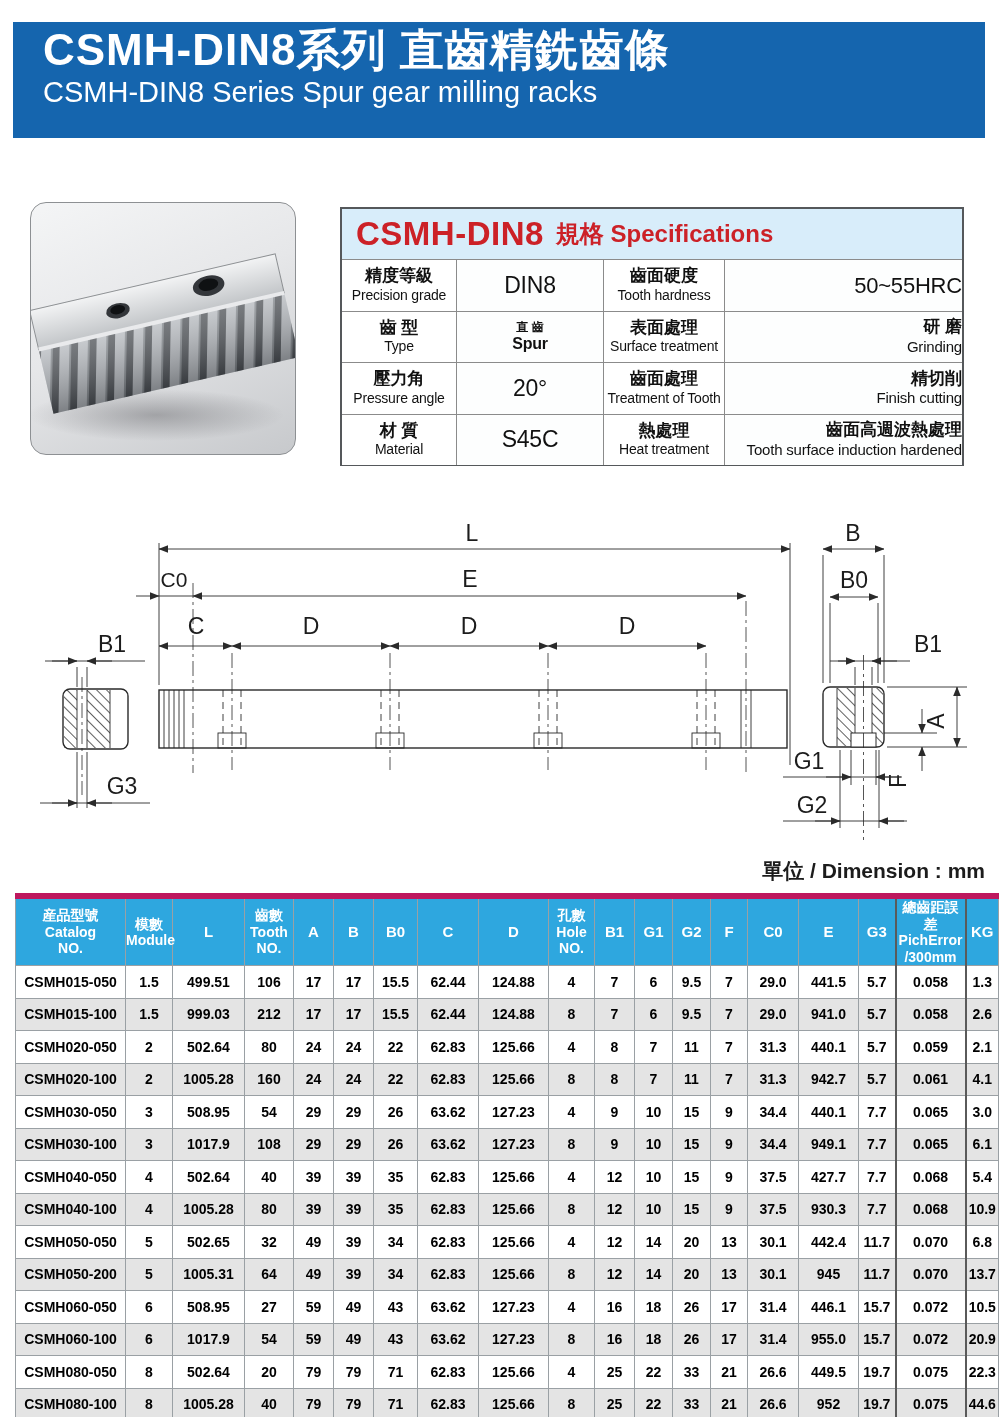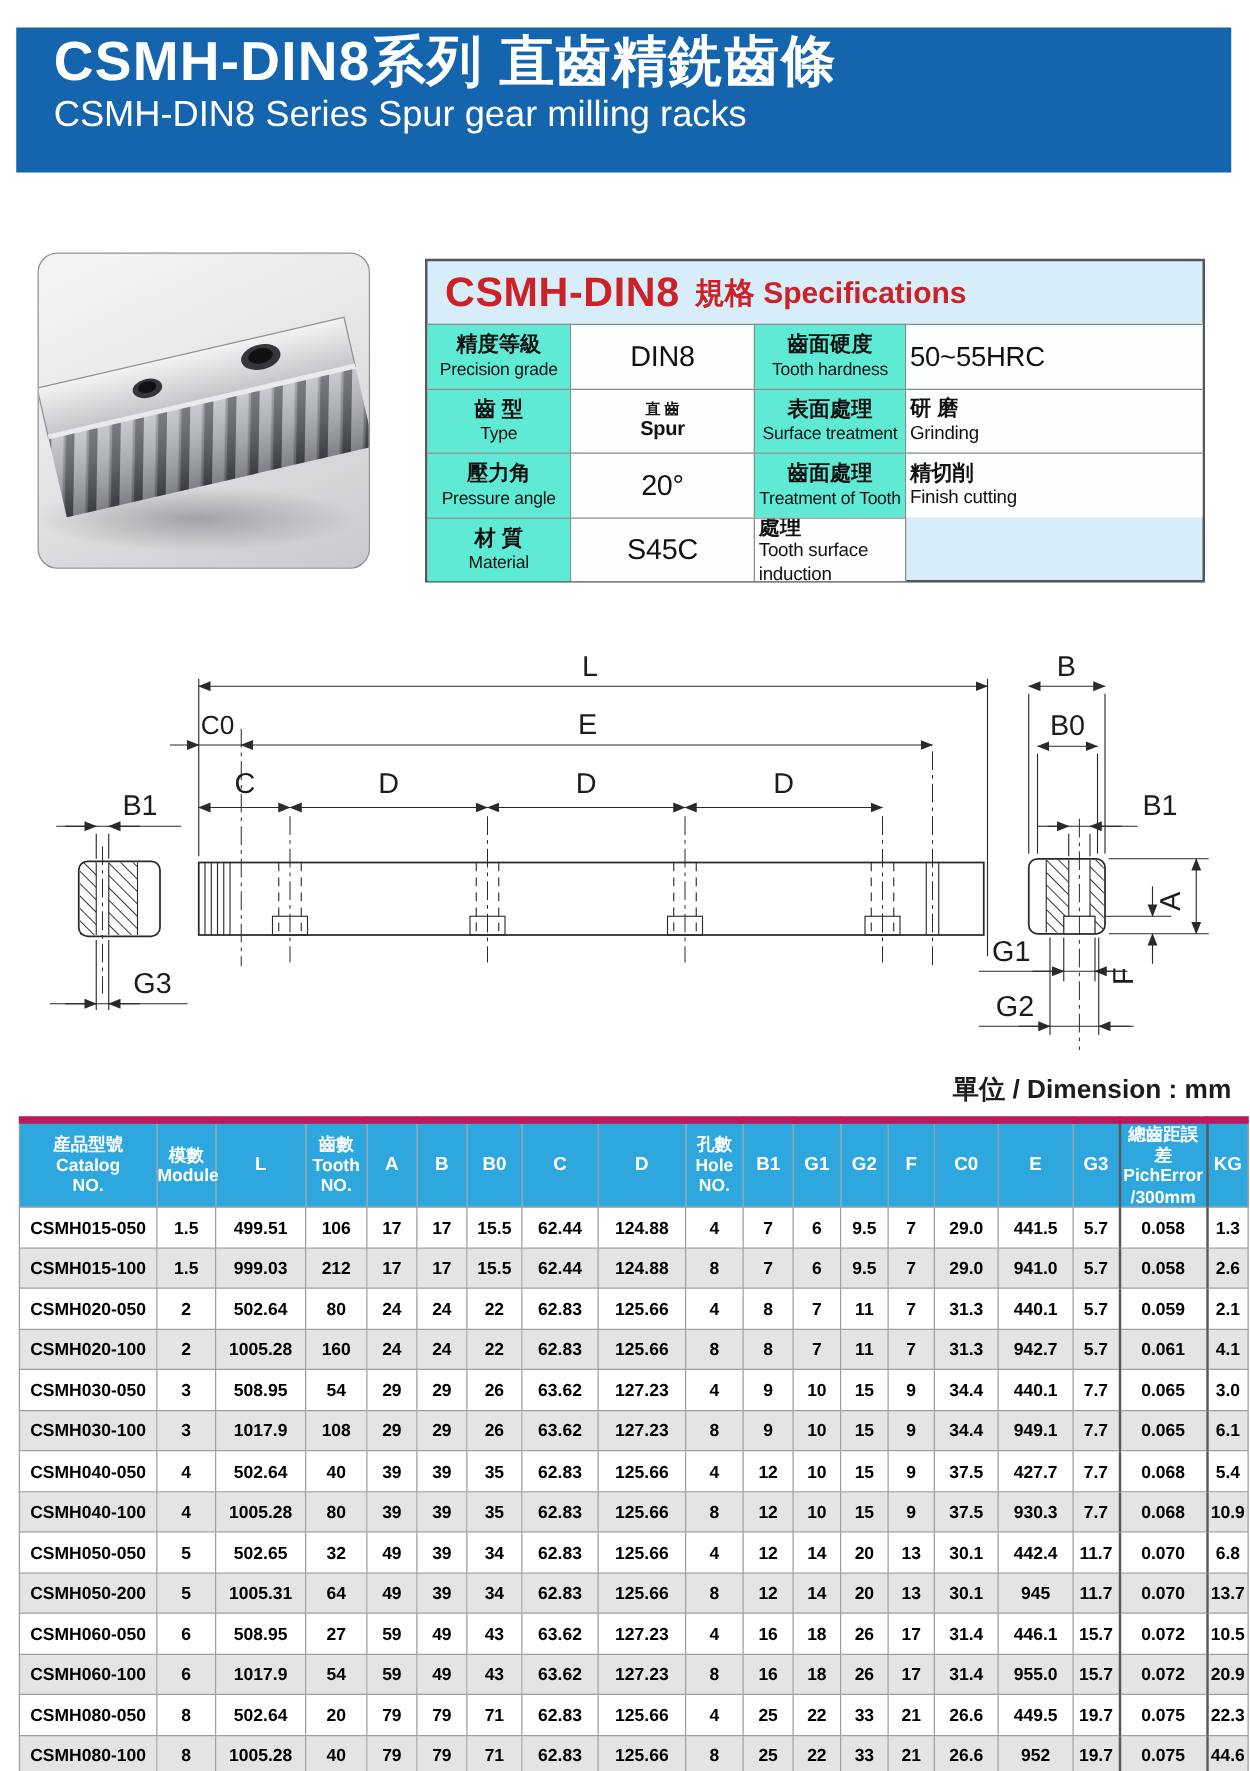--- a/index.html
+++ b/index.html
@@ -17,23 +17,23 @@
 
   
   .spec{position:absolute;left:340px;top:207px;width:624px;height:259px;background:#d8edfa;border:2px solid #55585b;box-sizing:border-box;}
   .spec-title{height:50px;display:flex;align-items:center;padding-left:14px;}
   .spec-title .model{color:#cc2127;font-size:33px;font-weight:bold;letter-spacing:.5px;}
   .spec-title .suffix{color:#cc2127;font-size:24px;font-weight:bold;margin-left:12px;}
   .spec-grid{display:grid;grid-template-columns:115px 147px 121px 1fr;grid-auto-rows:51.5px;}
   .spec-cell{border-top:1px solid #8b8b8b;border-right:1px solid #8b8b8b;display:flex;flex-direction:column;justify-content:center;box-sizing:border-box;overflow:hidden;}
   .spec-cell:nth-child(4n){border-right:none;}
   .spec-cell.col1,.spec-cell.col3{background:#fdfefe;}
-  .spec-cell.col0,.spec-cell.col2{background:#5eead4;align-items:center;text-align:center;}
+  .spec-cell.col0,.spec-cell.col2{background:#ffffff;align-items:center;text-align:center;}
   .spec-cell.col1{align-items:center;text-align:center;}
-  .spec-cell.col3{align-items:flex-start;padding-left:3px;}
+  .spec-cell.col3{align-items:flex-end;padding-left:13px;}
   .spec-cell .zh{font-size:17px;font-weight:bold;color:#111;line-height:1.2;}
   .spec-cell .en{font-size:14px;color:#111;line-height:1.25;letter-spacing:-.2px;}
   .spec-cell.col1 .zh{font-size:12px;}
   .spec-cell.col1 .en{font-size:16px;font-weight:bold;}
   .spec-cell.col1.solo .en{font-size:23px;font-weight:normal;}
   .spec-cell.col3 .zh{font-size:17px;}
   .spec-cell.col3 .en{font-size:15px;}
   .spec-cell.col3.solo .en{font-size:22px;}
 
   
@@ -158,20 +158,24 @@
         <div class="zh">精切削</div>
         <div class="en">Finish cutting</div>
       </div>
       <div class="spec-cell col0">
         <div class="zh">材 質</div>
         <div class="en">Material</div>
       </div>
       <div class="spec-cell col1 solo">
         <div class="en">S45C</div>
       </div>
+      <div class="spec-cell col2">
+        <div class="zh">熱處理</div>
+        <div class="en">Heat treatment</div>
+      </div>
       <div class="spec-cell col3">
         <div class="zh">齒面高週波熱處理</div>
         <div class="en">Tooth surface induction hardened</div>
       </div>
     </div>
 </div>
 
 <div class="diagram">
   <svg viewBox="0 0 1000 392" width="1000" height="392">
     <defs>

